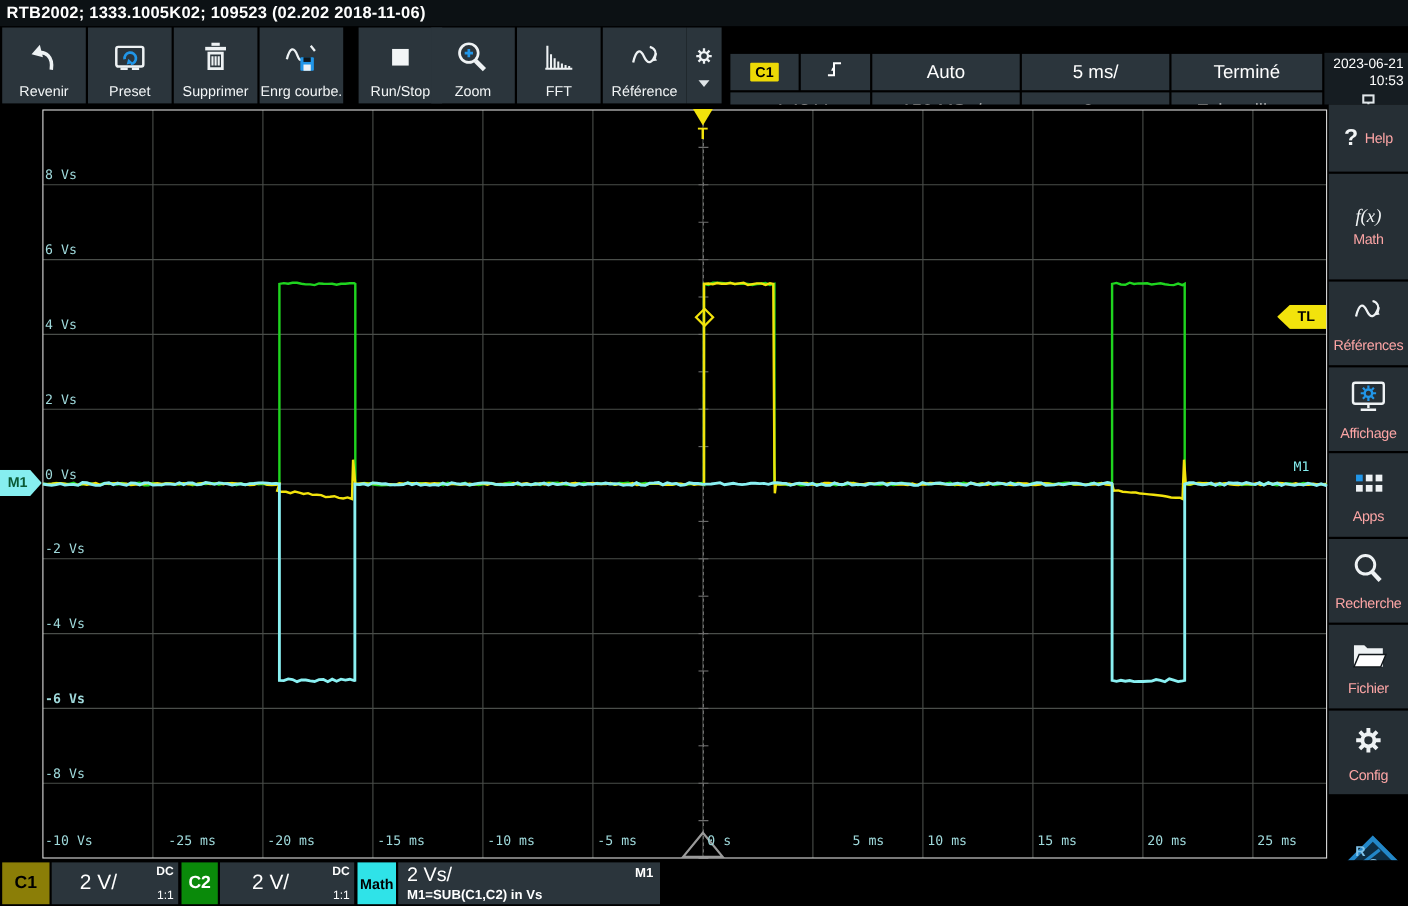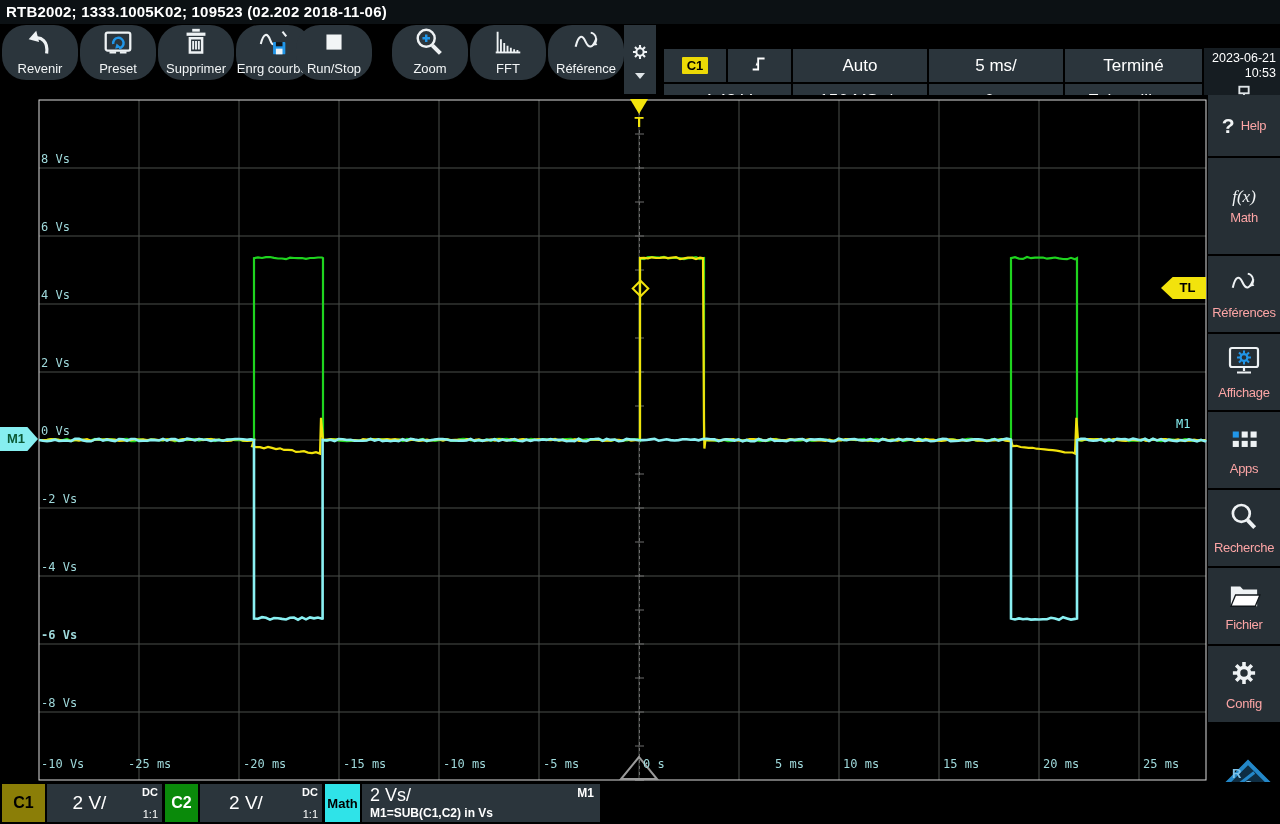--- a/index.html
+++ b/index.html
@@ -4,22 +4,22 @@
 <style>
   html,body{margin:0;padding:0;background:#000;}
   .screen{position:relative;width:1280px;height:824px;background:#000;overflow:hidden;
           font-family:"Liberation Sans",sans-serif;color:#fff;}
   
   .titlebar{position:absolute;left:0;top:0;width:1280px;height:24px;background:#0c1114;
             font-size:15px;font-weight:bold;line-height:24px;padding-left:6px;box-sizing:border-box;
             letter-spacing:.2px;}
   
   .toolbar{position:absolute;left:0;top:24px;width:1280px;height:71px;background:#000;}
-  .tb-btn{position:absolute;top:1px;height:55px;width:76px;background:#2b353c;
-          display:flex;flex-direction:column;align-items:center;justify-content:flex-end;border-radius:24px;}
+  .tb-btn{position:absolute;top:1px;height:69px;width:76px;background:#2b353c;
+          display:flex;flex-direction:column;align-items:center;justify-content:flex-end;}
   .tb-icon{height:44px;display:flex;align-items:center;justify-content:center;}
   .tb-label{font-size:13px;color:#f2f5f6;padding-bottom:4px;white-space:nowrap;}
   .gear-btn{position:absolute;left:624px;top:1px;width:32px;height:69px;background:#2b353c;
             display:flex;flex-direction:column;align-items:center;justify-content:center;gap:6px;}
   .drop-tri{width:0;height:0;border-left:5px solid transparent;border-right:5px solid transparent;
             border-top:6px solid #dfe5e8;}
   
   .info{position:absolute;left:664px;top:25px;width:538px;height:70px;background:#000;
         display:grid;grid-template-columns:127px 134px 134px 137px;grid-template-rows:33px 33px;
         gap:2px;}
@@ -126,21 +126,21 @@
         <svg width="34" height="34" viewBox="0 0 36 36">
             <path d="M4 19 C7 7 11 7 14 15 C15.5 19 16.5 20 18 19" fill="none" stroke="#eef2f4" stroke-width="2.2"></path>
             <path d="M27 6 l4 5" stroke="#eef2f4" stroke-width="2.2"></path>
             <rect x="17" y="17" width="13" height="13" rx="1" fill="#2196e8"></rect>
             <rect x="20" y="17" width="7" height="4.5" fill="#10161a"></rect>
             <rect x="20" y="24" width="7" height="6" fill="#eef2f4"></rect>
           </svg>
       </div>
       <div class="tb-label">Enrg courbe.</div>
     </div>
-    <div class="tb-btn" style="left:296px">
+    <div class="tb-btn" style="left:326px">
       <div class="tb-icon">
         <svg width="34" height="34" viewBox="0 0 36 36">
             <rect x="10" y="9" width="16" height="16" fill="#f2f5f6"></rect>
           </svg>
       </div>
       <div class="tb-label">Run/Stop</div>
     </div>
     <div class="tb-btn" style="left:392px">
       <div class="tb-icon">
         <svg width="34" height="34" viewBox="0 0 36 36">
@@ -275,21 +275,21 @@
         <div class="axis-label" style="left: 41px; top: 57px;">8 Vs</div>
         <div class="axis-label" style="left: 41px; top: 125px;">6 Vs</div>
         <div class="axis-label" style="left: 41px; top: 193px;">4 Vs</div>
         <div class="axis-label" style="left: 41px; top: 261px;">2 Vs</div>
         <div class="axis-label" style="left: 41px; top: 329px;">0 Vs</div>
         <div class="axis-label" style="left: 41px; top: 397px;">-2 Vs</div>
         <div class="axis-label" style="left: 41px; top: 465px;">-4 Vs</div>
         <div class="axis-label" style="left: 41px; top: 533px; font-weight: bold;">-6 Vs</div>
         <div class="axis-label" style="left: 41px; top: 601px;">-8 Vs</div>
         <div class="axis-label" style="left: 41px; top: 662px;">-10 Vs</div>
-        <div class="axis-label" style="left: 128px; top: 662px;">-25 ms</div>
+        <div class="axis-label" style="left: 153px; top: 662px;">-25 ms</div>
         <div class="axis-label" style="left: 243px; top: 662px;">-20 ms</div>
         <div class="axis-label" style="left: 343px; top: 662px;">-15 ms</div>
         <div class="axis-label" style="left: 443px; top: 662px;">-10 ms</div>
         <div class="axis-label" style="left: 543px; top: 662px;">-5 ms</div>
         <div class="axis-label" style="left: 643px; top: 662px;">0 s</div>
         <div class="axis-label" style="left: 743px; top: 662px; margin-left: 32px;">5 ms</div>
         <div class="axis-label" style="left: 843px; top: 662px;">10 ms</div>
         <div class="axis-label" style="left: 943px; top: 662px;">15 ms</div>
         <div class="axis-label" style="left: 1043px; top: 662px;">20 ms</div>
         <div class="axis-label" style="left: 1143px; top: 662px;">25 ms</div>

